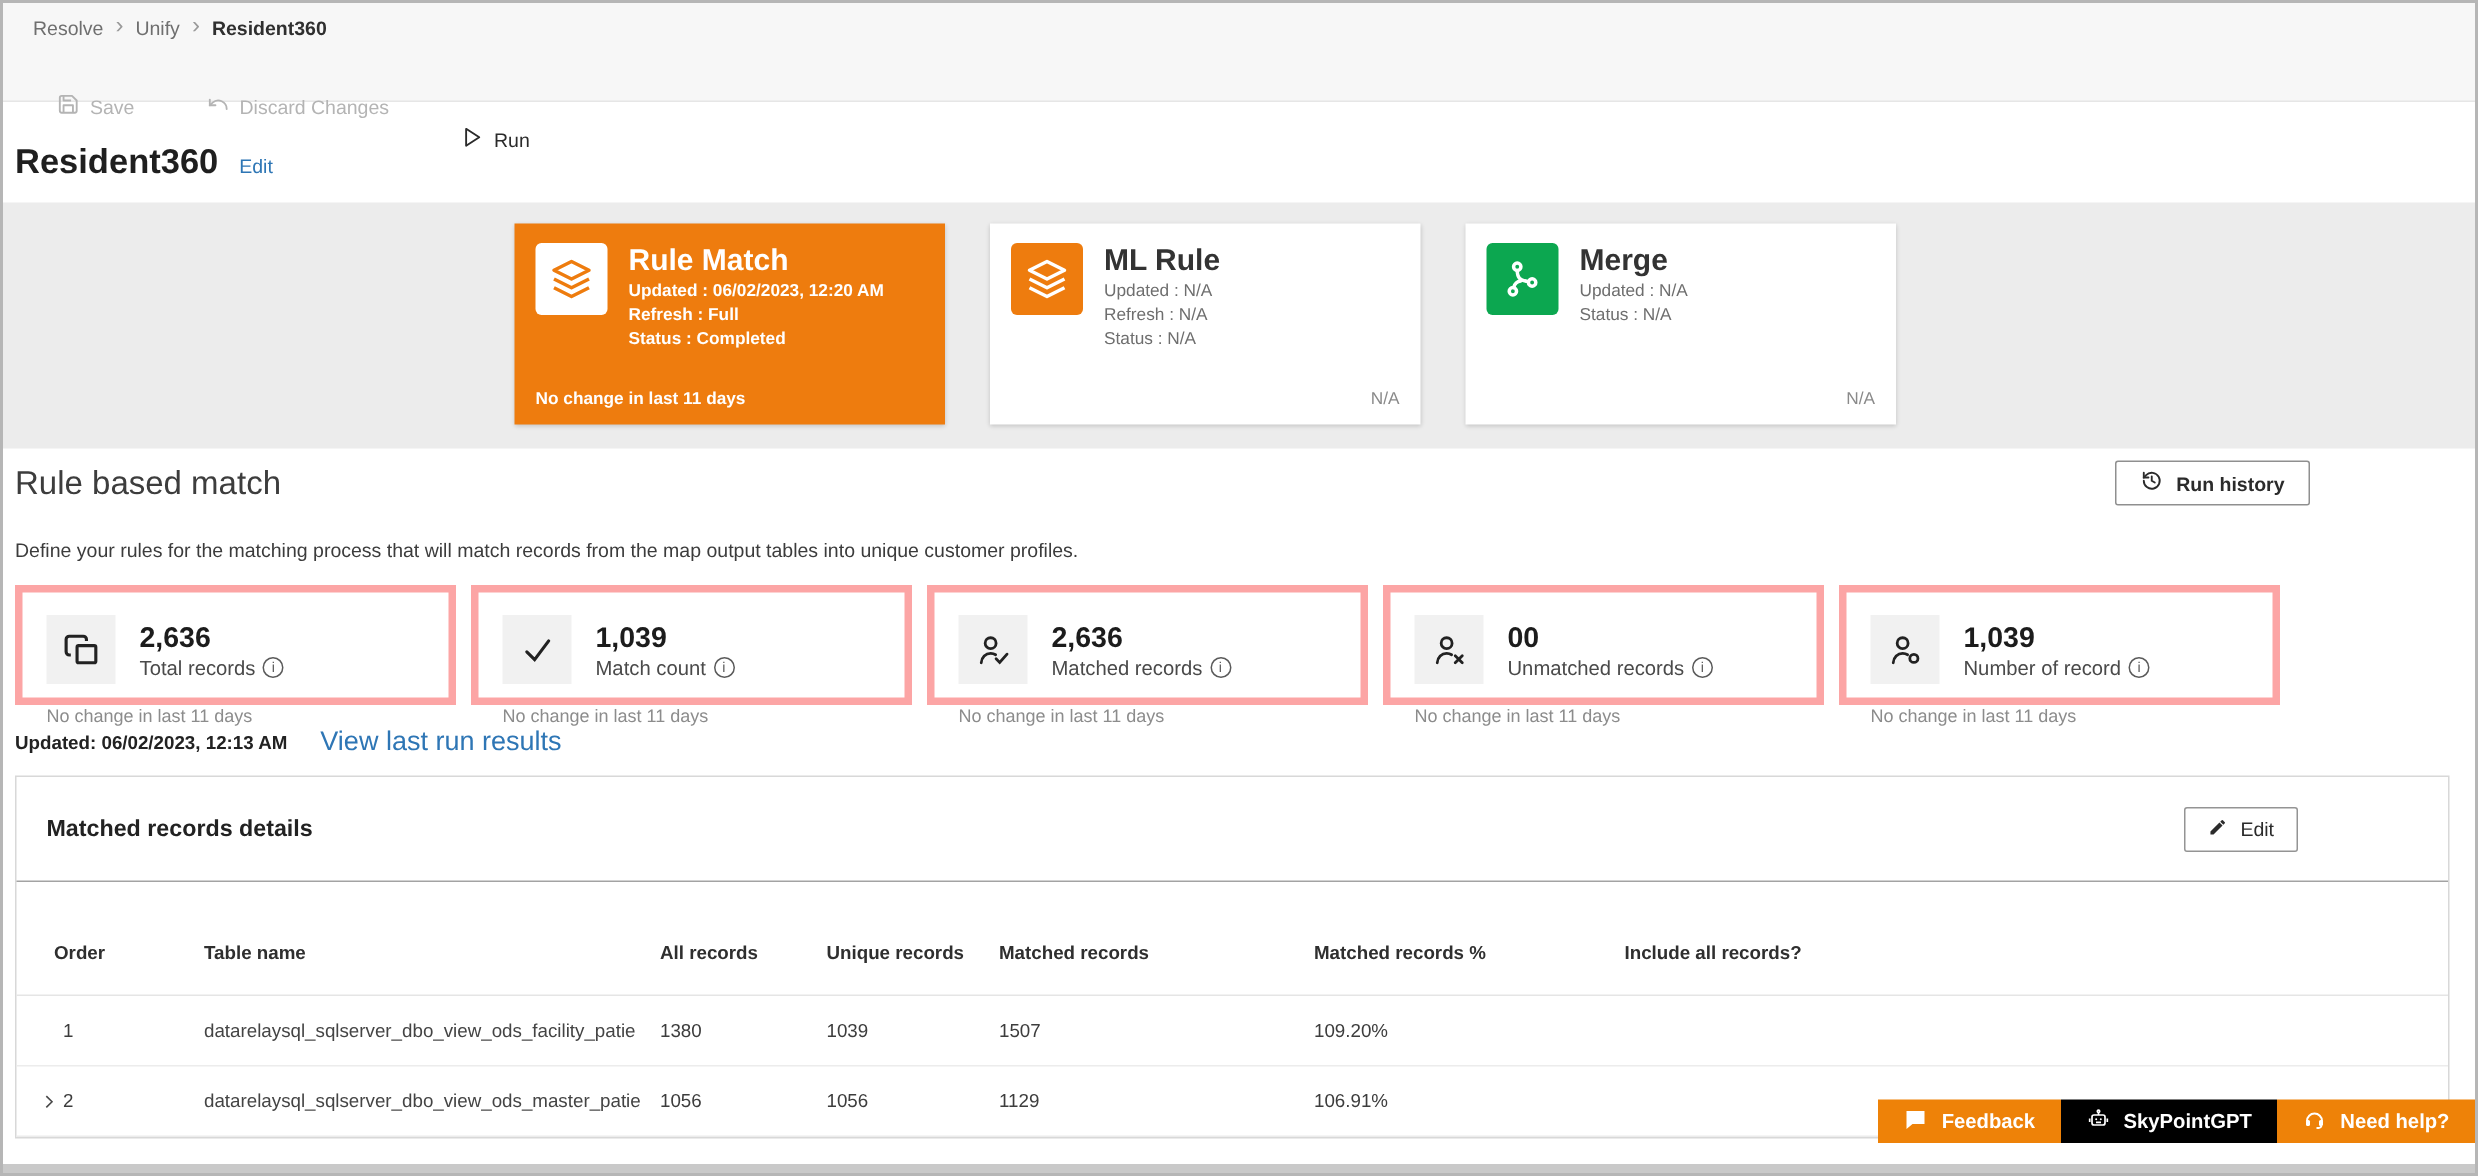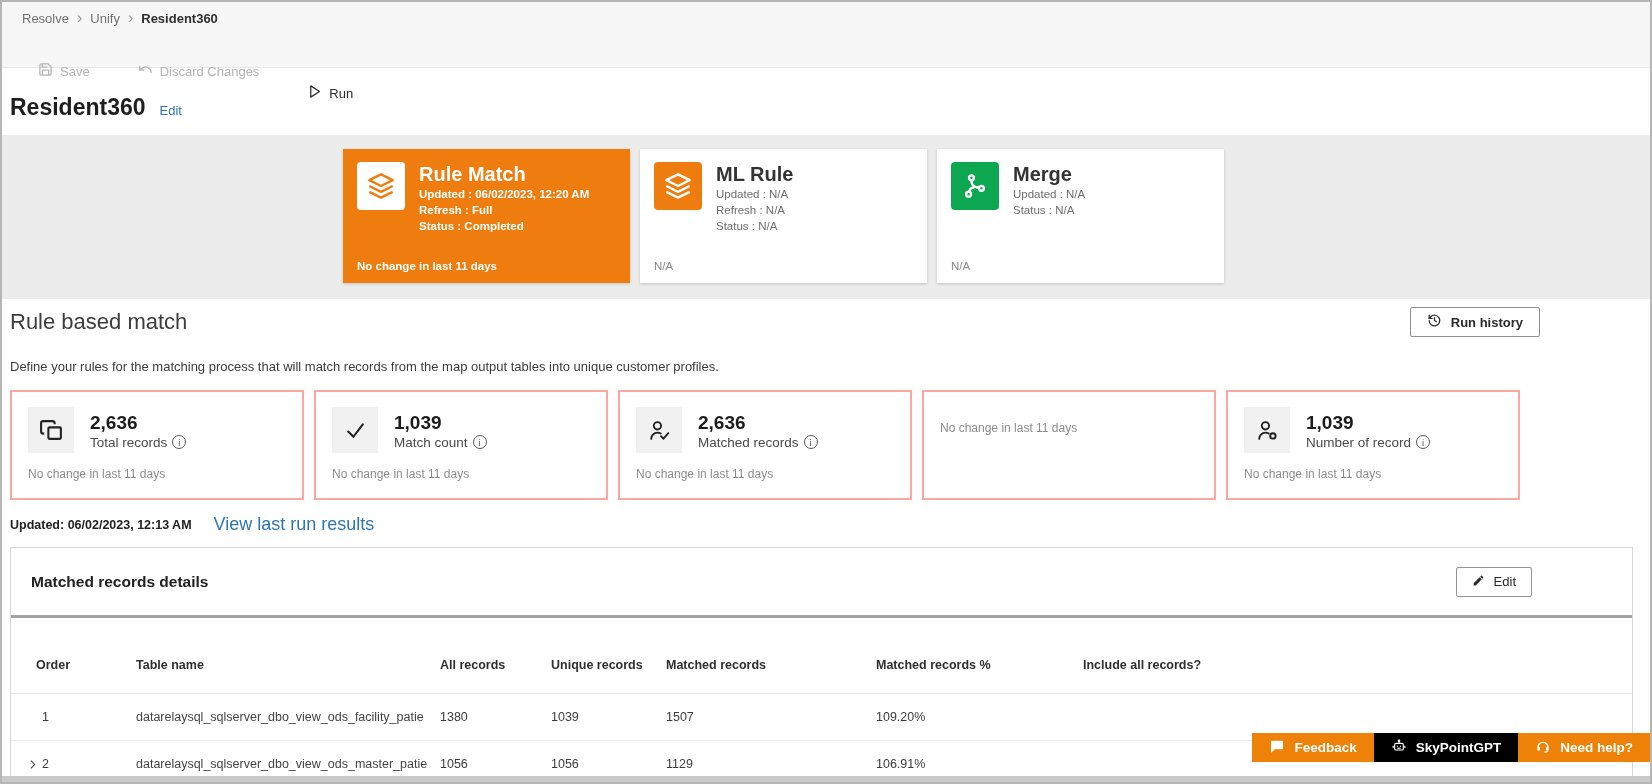--- a/index.html
+++ b/index.html
@@ -19,63 +19,63 @@
   .toolbar { display:flex; align-items:center; gap:36px; padding:8px 0 0 30px; font-size:13px; }
   .tool-btn { display:flex; align-items:center; gap:7px; background:none; border:none; font:inherit; padding:4px 6px; cursor:pointer; }
   .tool-btn.disabled { color:#b4b4b4; cursor:default; }
   .tool-btn.enabled { color:#2b2b2b;margin-top:44px; }
   .tool-btn svg { width:15px; height:15px; }
   
   .title-row { display:flex; align-items:baseline; gap:14px; padding:26px 0 0 8px; }
   .page-title { font-size:23px; font-weight:600; color:#1f1f1f; }
   .edit-link { font-size:13px; color:#2E76B5; cursor:pointer; }
   
-  .band { margin-top:14px; background:#ececec; height:164px; display:flex; gap:10px; padding:14px 0 16px 341px; }
+  .band { margin-top:14px; background:#ececec; height:164px; display:flex; gap:30px; padding:14px 0 16px 341px; }
   .pcard { width:287px; background:#fff; box-shadow:0 1px 3px rgba(0,0,0,.18); padding:13px 14px 11px; display:flex; flex-direction:column; cursor:pointer; }
   .pcard.active { background:#EE7C0E; }
   .pcard-head { display:flex; gap:14px; }
   .pcard-iconbox { width:48px; height:48px; border-radius:4px; flex:0 0 auto; display:flex; align-items:center; justify-content:center; }
   .pcard-iconbox svg { width:28px; height:28px; }
   .iconbox-white { background:#fff; color:#EE7C0E; }
   .iconbox-orange { background:#EE7C0E; color:#fff; }
   .iconbox-green { background:#0CA750; color:#fff; }
   .pcard-title { font-size:20px; font-weight:700; line-height:24px; }
   .pcard.active .pcard-title { color:#fff; }
   .pcard:not(.active) .pcard-title { color:#333; }
   .pcard-line { font-size:11.5px; line-height:16px; }
   .pcard.active .pcard-line { color:#fff; font-weight:600; }
   .pcard:not(.active) .pcard-line { color:#6e6e6e; }
   .pcard-foot { margin-top:auto; font-size:11.5px; }
   .pcard.active .pcard-foot { color:#fff; font-weight:600; }
-  .pcard:not(.active) .pcard-foot { color:#8a8a8a; }
+  .pcard:not(.active) .pcard-foot { color:#8a8a8a;text-align:right; }
   
   .section-row { display:flex; align-items:center; justify-content:space-between; margin:8px 110px 0 8px;gap:44px; }
   .section-title { font-size:22px; font-weight:400; color:#3d3d3d; }
   .run-history-btn { display:flex; align-items:center; gap:9px; background:#fff; border:1px solid #8f8f8f; border-radius:2px; height:30px; padding:0 16px; font-family:inherit; font-size:13px; font-weight:600; color:#2b2b2b; cursor:pointer; }
   .run-history-btn svg { width:15px; height:15px; }
   .section-desc { margin:22px 0 0 8px; font-size:13px; color:#3c3c3c; }
   
   .stats { display:flex; gap:10px; margin:16px 0 0 8px; width:1510px; }
-  .stat { flex:1; background:#fff; border:2px solid #fca5a5; height:110px; padding:15px 16px 12px; }
+  .stat { flex:1; background:#fff; border:5px solid #fca5a5; height:80px; padding:15px 16px 12px; }
   .stat-top { display:flex; align-items:center; gap:16px; }
   .stat-iconbox { width:46px; height:46px; background:#f1f1f1; display:flex; align-items:center; justify-content:center; color:#222; flex:0 0 auto; }
   .stat-iconbox svg { width:25px; height:25px; }
   .stat-value { font-size:19px; font-weight:700; color:#1c1c1c; line-height:24px; }
   .stat-label-row { display:flex; align-items:center; gap:5px; }
   .stat-label { font-size:13.5px; color:#4a4a4a; }
   .info-dot { width:14px; height:14px; border:1.2px solid #5a5a5a; border-radius:50%; display:inline-flex; align-items:center; justify-content:center; font-size:9.5px; color:#5a5a5a; cursor:pointer; }
   .info-dot::after { content:"i"; }
   .stat-foot { margin-top:14px; font-size:12px; color:#8c8c8c; }
   
   .lastrun-row { display:flex; align-items:center; gap:22px; margin:14px 0 0 8px; }
   .lastrun-updated { font-size:12.5px; font-weight:700; color:#222; }
   .lastrun-link { font-size:18px; color:#2E76B5; cursor:pointer; }
   
   .panel { margin:12px 0 0 8px; width:1623px; background:#fff; border:1px solid #d8d8d8; }
-  .panel-head { height:70px; display:flex; align-items:center; justify-content:space-between; padding:0 100px 0 20px; border-bottom:3px solid #a3a3a3; }
+  .panel-head { height:70px; display:flex; align-items:center; justify-content:space-between; padding:0 100px 0 20px; border-bottom:1px solid #a3a3a3; }
   .panel-title { font-size:15.5px; font-weight:700; color:#222; }
   .edit-btn { display:flex; align-items:center; gap:9px; background:#fff; border:1px solid #949494; border-radius:2px; height:30px; padding:0 15px; font-family:inherit; font-size:13px; color:#2b2b2b; cursor:pointer; }
   .edit-btn svg { width:13px; height:13px; }
   .tgrid { display:grid; grid-template-columns:110px 304px 111px 115px 210px 207px 1fr; padding-left:15px; align-items:center; }
   .thead { height:76px; padding-top:18px; font-size:12.5px; font-weight:700; color:#2f2f2f; border-bottom:1px solid #e5e5e5; }
   .trow { height:47px; font-size:12.5px; color:#3d3d3d; border-bottom:1px solid #ececec; cursor:pointer; }
   .cell-order { display:flex; align-items:center; }
   .row-chevron { width:16px; display:inline-flex; color:#4a4a4a; }
   .row-chevron svg { width:13px; height:13px; }
   .row-chevron.hidden { visibility:hidden; }
@@ -257,20 +257,37 @@
           <div class="stat-label-row">
             <span class="stat-label">Matched records</span>
             <span class="info-dot"></span>
           </div>
         </div>
       </div>
       <div class="stat-foot">No change in last 11 days</div>
     </div>
 
     <div class="stat">
+      <div class="stat-top">
+        <div class="stat-iconbox">
+          <svg viewBox="0 0 24 24" fill="none" stroke="currentColor" stroke-width="1.8" stroke-linecap="round">
+              <circle cx="10" cy="7.5" r="3.5"></circle>
+              <path d="M4 20c.2-3.4 2.8-6 6-6 1.2 0 2.3.3 3.2.9"></path>
+              <path d="M15.5 15.5l4.5 4.5"></path>
+              <path d="M20 15.5 15.5 20"></path>
+            </svg>
+        </div>
+        <div>
+          <div class="stat-value">00</div>
+          <div class="stat-label-row">
+            <span class="stat-label">Unmatched records</span>
+            <span class="info-dot"></span>
+          </div>
+        </div>
+      </div>
       <div class="stat-foot">No change in last 11 days</div>
     </div>
 
     <div class="stat">
       <div class="stat-top">
         <div class="stat-iconbox">
           <svg viewBox="0 0 24 24" fill="none" stroke="currentColor" stroke-width="1.8" stroke-linecap="round">
               <circle cx="10" cy="7.5" r="3.5"></circle>
               <path d="M4 20c.2-3.4 2.8-6 6-6 1.2 0 2.3.3 3.2.9"></path>
               <circle cx="17.2" cy="17.2" r="2.6"></circle>

